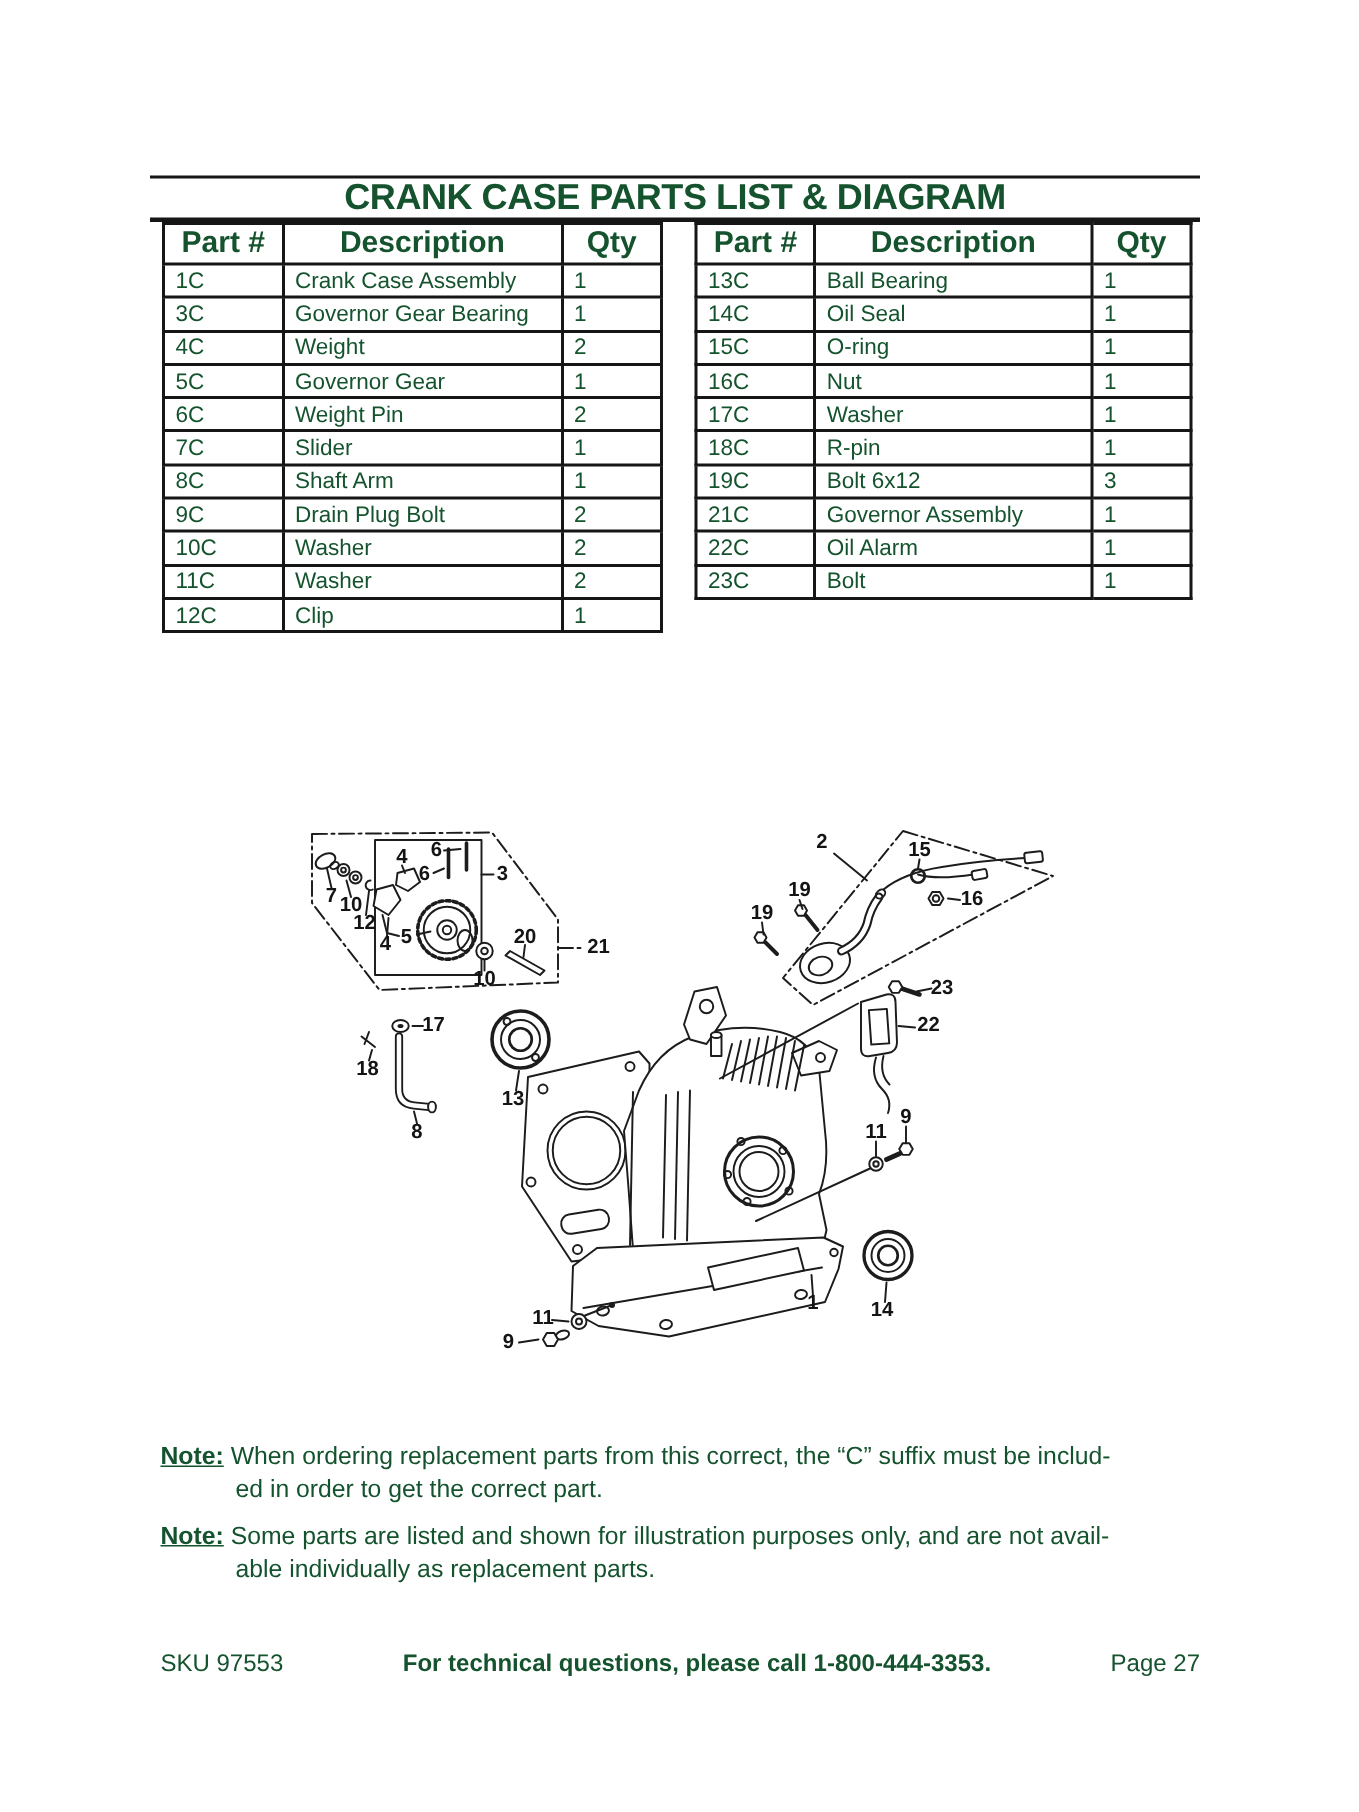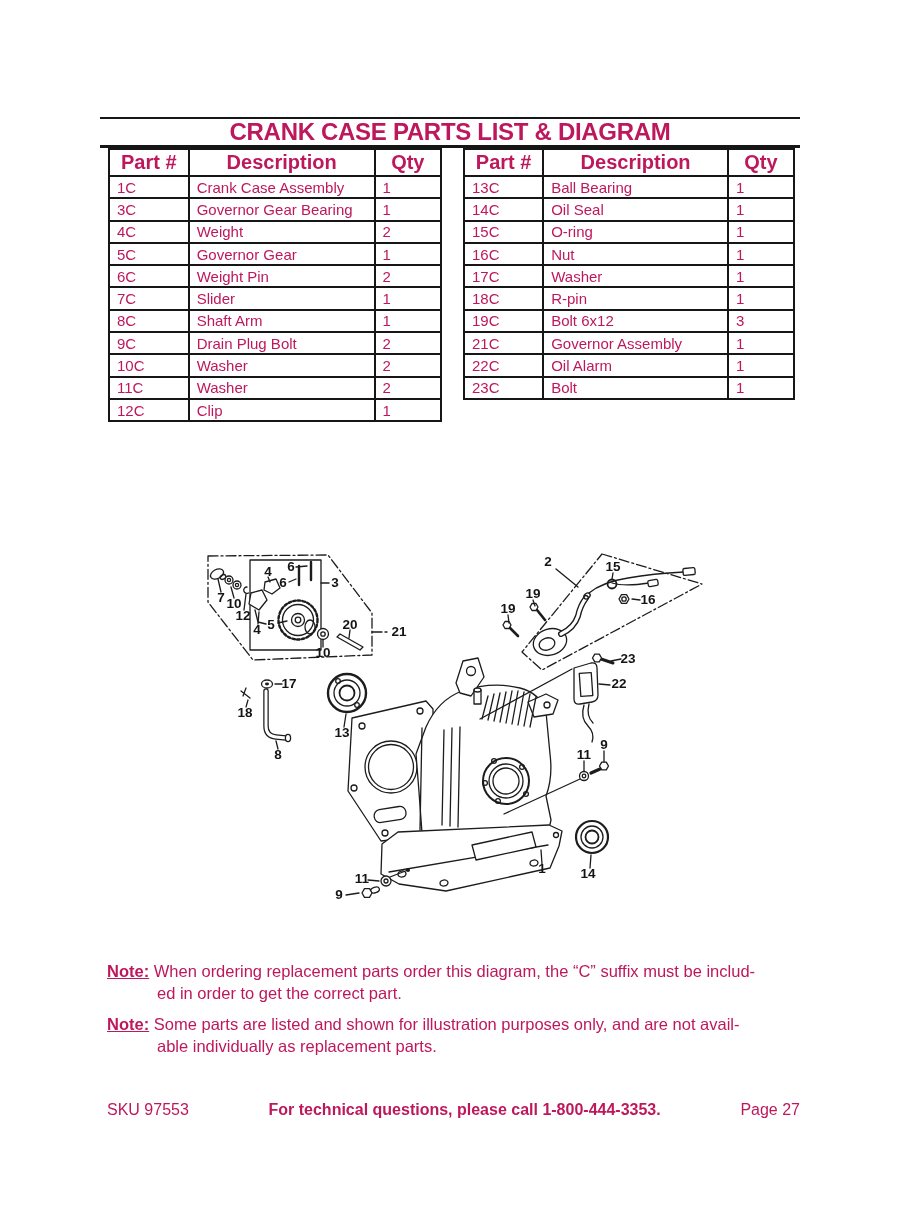--- a/index.html
+++ b/index.html
@@ -1,18 +1,18 @@
 <!DOCTYPE html>
 <html><head>
 <meta charset="utf-8">
 <style>
   html,body { margin:0; padding:0; background:#e8e8e8; }
   .page {
     position:relative; width:906px; height:1208px; margin:0 auto;
-    background:#ffffff; font-family:"Liberation Sans", sans-serif; color:#be185d;
+    background:#ffffff; font-family:"Liberation Sans", sans-serif; color:#14532d;
     overflow:hidden;
   }
   .top-rule {
     position:absolute; left:100px; top:117px; width:700px; height:0;
     border-top:2px solid #161616;
   }
   .doc-title {
     position:absolute; left:100px; top:119px; width:700px; height:26px;
     text-align:center; font-size:24px; font-weight:bold; letter-spacing:-0.3px;
     line-height:26px; border-bottom:3px solid #161616;
@@ -443,21 +443,21 @@
           <text x="488" y="344">14</text>
           <text x="262" y="349">11</text>
           <text x="239" y="365">9</text>
         </g>
     </svg>
   </div>
 
   <div class="notes">
     <div class="note">
       <span class="note-label">Note:</span>
-      <span>When ordering replacement parts order this diagram, the “C” suffix must be includ-</span><br>
+      <span>When ordering replacement parts from this correct, the “C” suffix must be includ-</span><br>
       <span>ed in order to get the correct part.</span>
     </div>
     <div class="note">
       <span class="note-label">Note:</span>
       <span>Some parts are listed and shown for illustration purposes only, and are not avail-</span><br>
       <span>able individually as replacement parts.</span>
     </div>
   </div>
 
   <div class="footer">

